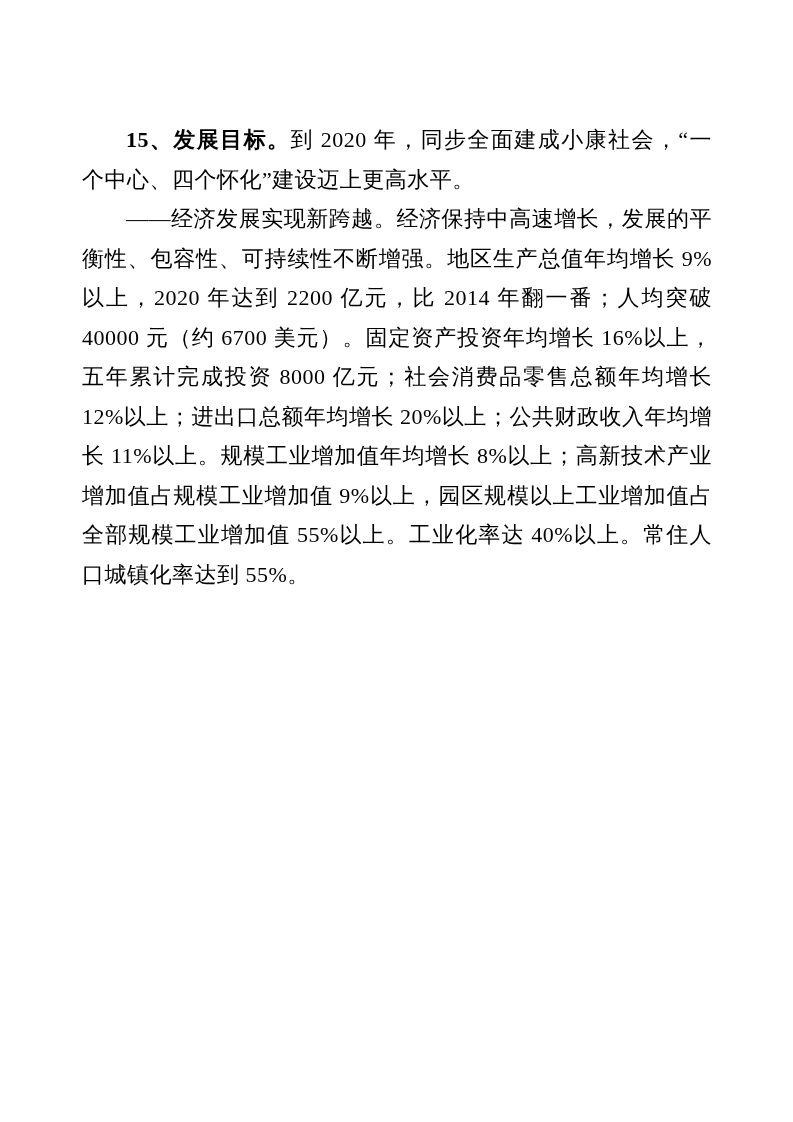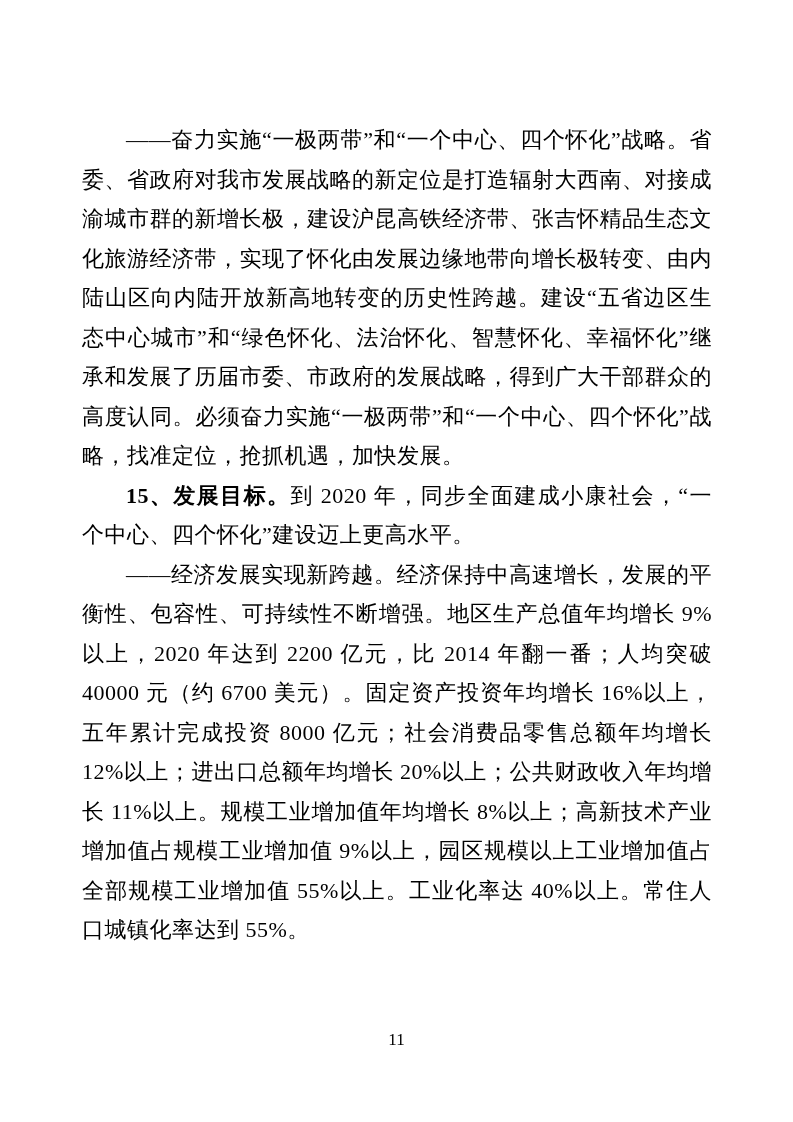--- a/index.html
+++ b/index.html
@@ -54,23 +54,21 @@
     font-size: 17px;
     line-height: 20px;
   }
 </style>
 </head>
 <body>
 
 <div class="page">
   <div class="content">
 
-    <p class="para">——奋力实施“一极两带”和“一个中心、四个怀化”战略。省委、省政府对我市发展战略的新定位是打造辐射大西南、对接成渝城市群的新增长极，建设沪昆高铁经济带、张吉怀精品生态文化旅游经济带，实现了怀化由发展边缘地带向增长极转变、由内陆山区向内陆开放新高地转变的历史性跨越。建设“五省边区生态中心城市”和“绿色怀化、法治怀化、智慧怀化、幸福怀化”继承和发展了历届市委、市政府的发展战略，得到广大干部群众的高度认同。必须奋力实施“一极两带”和“一个中心、四个怀化”战略，找准定位，抢抓机遇，加快发展。</p>
 
 
     <p class="para"><span class="lead">15、发展目标。</span><span>到 2020 年，同步全面建成小康社会，“一个中心、四个怀化”建设迈上更高水平。</span></p>
 
     <p class="para">——经济发展实现新跨越。经济保持中高速增长，发展的平衡性、包容性、可持续性不断增强。地区生产总值年均增长 9%以上，2020 年达到 2200 亿元，比 2014 年翻一番；人均突破 40000 元（约 6700 美元）。固定资产投资年均增长 16%以上，五年累计完成投资 8000 亿元；社会消费品零售总额年均增长 12%以上；进出口总额年均增长 20%以上；公共财政收入年均增长 11%以上。规模工业增加值年均增长 8%以上；高新技术产业增加值占规模工业增加值 9%以上，园区规模以上工业增加值占全部规模工业增加值 55%以上。工业化率达 40%以上。常住人口城镇化率达到 55%。</p>
 
   </div>
 
-  <div class="page-number">11</div>
 </div>
 
 </body></html>

